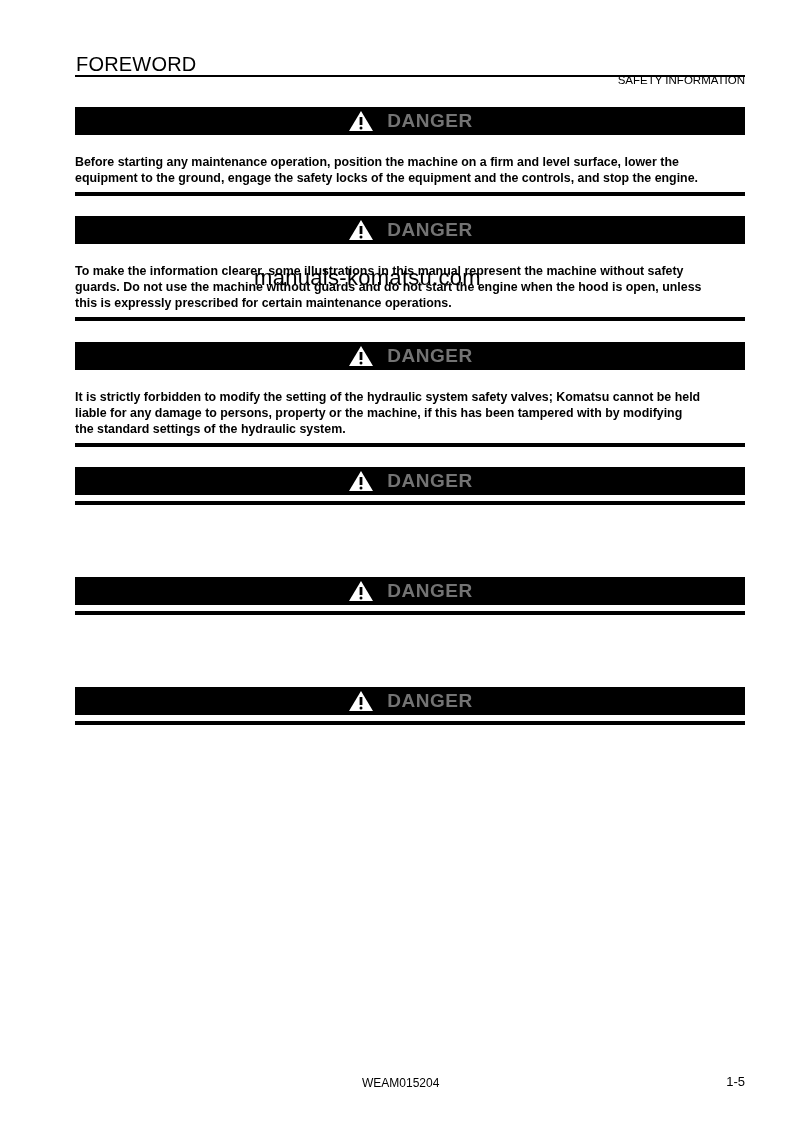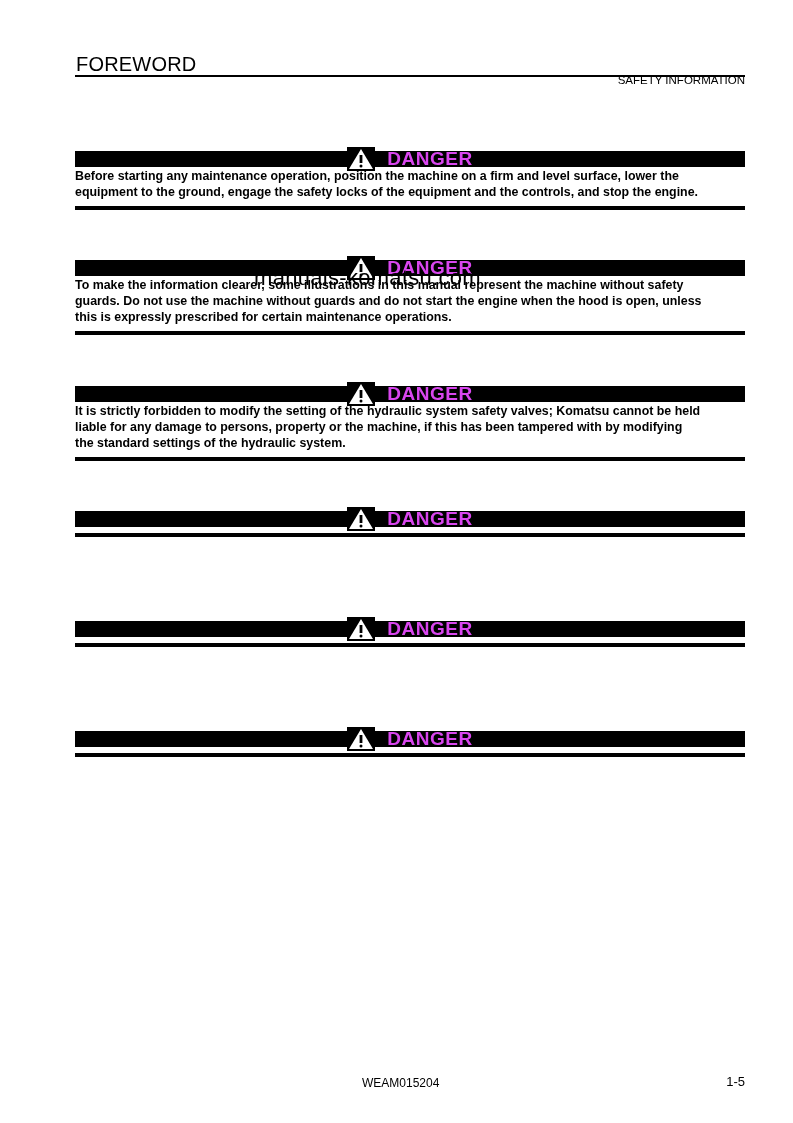--- a/index.html
+++ b/index.html
@@ -4,24 +4,24 @@
   <style>
     html, body { margin: 0; padding: 0; background: #ffffff; }
     body { width: 793px; height: 1123px; position: relative; overflow: hidden;
            font-family: "Liberation Sans", sans-serif; color: #000; }
     .header { position: absolute; left: 75px; top: 53px; width: 670px; height: 22px; }
     .header-left { position: absolute; left: 1px; top: 0; font-size: 20px; letter-spacing: 0.2px; line-height: 22px; }
     .header-right { position: absolute; right: 0; top: 20px; font-size: 11.5px; line-height: 14px; }
     .header-rule { position: absolute; left: 75px; top: 75px; width: 670px; height: 2px; background: #000; }
 
     .block { position: absolute; left: 75px; width: 670px; }
-    .danger-bar { height: 16px; background: #000; color: #d946ef; display: flex; align-items: center; justify-content: center; margin-top: 44px; }
+    .danger-bar { height: 28px; background: #000; color: #737373; display: flex; align-items: center; justify-content: center; }
     .danger-bar .icon { width: 28px; height: 24px; display: inline-flex; align-items: center; justify-content: center; margin-right: 12px; background: #000; }
     .danger-bar .label { font-weight: bold; font-size: 19px; letter-spacing: 0.5px; line-height: 28px; }
-    .body-text { font-weight: bold; font-size: 12.4px; line-height: 16px; margin-top: 1px; white-space: pre-line; }
+    .body-text { font-weight: bold; font-size: 12.4px; line-height: 16px; margin-top: 19px; white-space: pre-line; }
     .bottom-rule { height: 4px; background: #000; margin-top: 6px; }
 
     .watermark { position: absolute; left: 254px; top: 266px; font-size: 22px; color: #000; line-height: 24px; letter-spacing: 0.3px; pointer-events: none; }
 
     .footer-code { position: absolute; left: 362px; top: 1076px; font-size: 12px; }
     .footer-page { position: absolute; right: 48px; top: 1074px; font-size: 13px; font-weight: normal; }
   </style>
 </head>
 <body>
 

